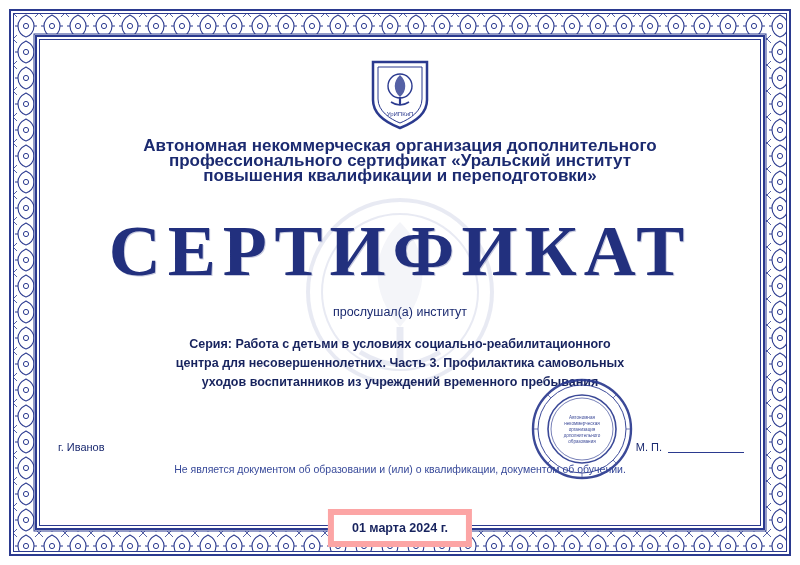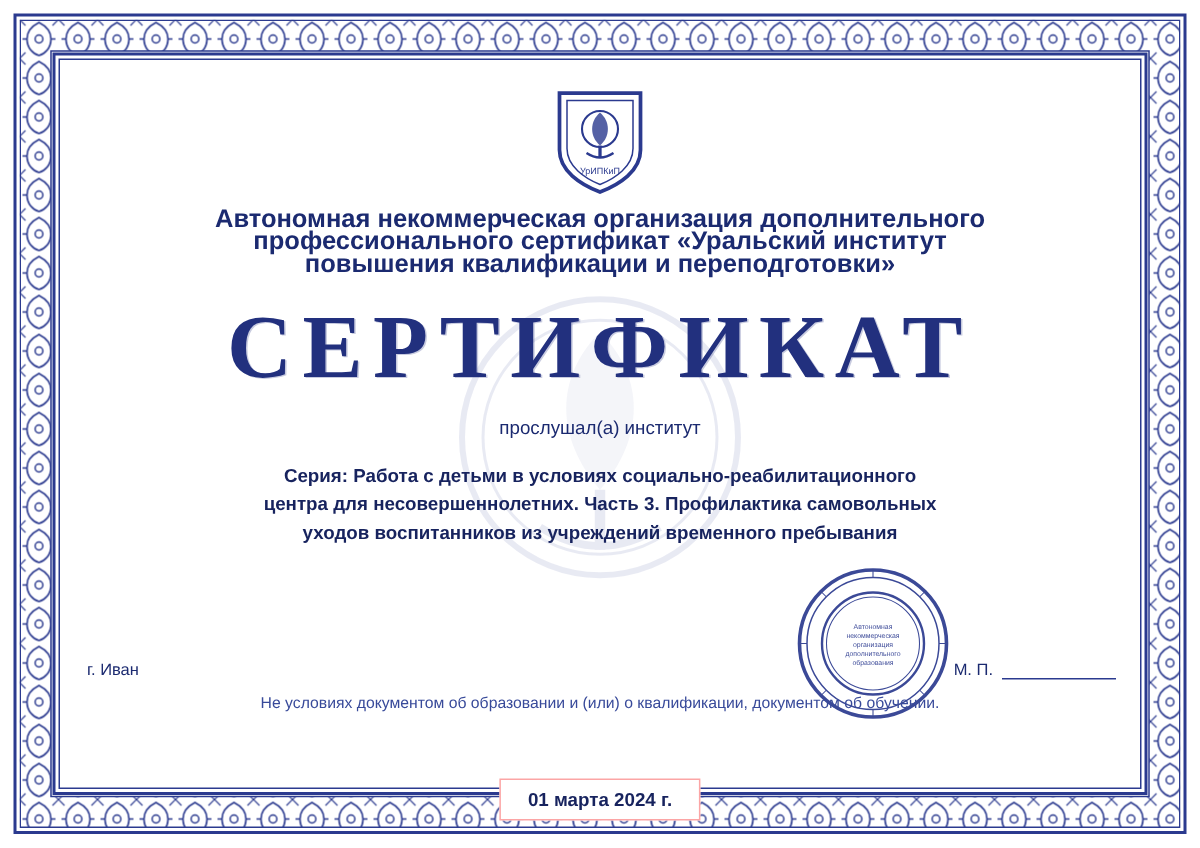--- a/index.html
+++ b/index.html
@@ -95,22 +95,22 @@
 
   .org {
     margin-top: 8px;
     font-size: 17px;
     font-weight: bold;
     line-height: 15px;
     color: #1b2a70;
   }
 
   .title {
-    margin-top: 14px;
-    font-size: 60px;
+    margin-top: 27px;
+    font-size: 72px;
     font-weight: bold;
     letter-spacing: 7px;
     color: #22307e;
     font-family: "Liberation Serif", serif;
     text-shadow: 1px 1px 0 rgba(34,48,126,0.25);
   }
 
   .subtitle {
     margin-top: 26px;
     font-size: 12.5px;
@@ -204,21 +204,21 @@
     font-size: 10.5px;
     color: #384a9a;
   }
 
   .date-box {
     position: absolute;
     left: 50%;
     transform: translateX(-50%);
     bottom: -28px;
     background: #ffffff;
-    border: 1px solid #fca5a5;
+    border: 6px solid #fca5a5;
     padding: 6px 18px;
     font-size: 12.5px;
     font-weight: bold;
     color: #17235e;
   }
 </style>
 </head>
 <body>
 
 <div class="certificate">
@@ -305,23 +305,23 @@
         </g>
         <text x="52" y="42" text-anchor="middle" font-size="4.6" fill="#2b3a8f" font-family="Liberation Sans, sans-serif">Автономная</text>
         <text x="52" y="48" text-anchor="middle" font-size="4.6" fill="#2b3a8f" font-family="Liberation Sans, sans-serif">некоммерческая</text>
         <text x="52" y="54" text-anchor="middle" font-size="4.6" fill="#2b3a8f" font-family="Liberation Sans, sans-serif">организация</text>
         <text x="52" y="60" text-anchor="middle" font-size="4.6" fill="#2b3a8f" font-family="Liberation Sans, sans-serif">дополнительного</text>
         <text x="52" y="66" text-anchor="middle" font-size="4.6" fill="#2b3a8f" font-family="Liberation Sans, sans-serif">образования</text>
       </svg>
     </div>
 
     <div class="sigrow">
-      <div class="city">г. Иван</div>
+      <div class="city">г. Иванов</div>
       <div class="mp">
         <span>М. П.</span><span class="mp-line"></span>
       </div>
     </div>
 
-    <div class="disclaimer">Не условиях документом об образовании и (или) о квалификации, документом об обучении.</div>
+    <div class="disclaimer">Не является документом об образовании и (или) о квалификации, документом об обучении.</div>
 
     <div class="date-box">01 марта 2024 г.</div>
   </div>
 </div>
 
 </body></html>

